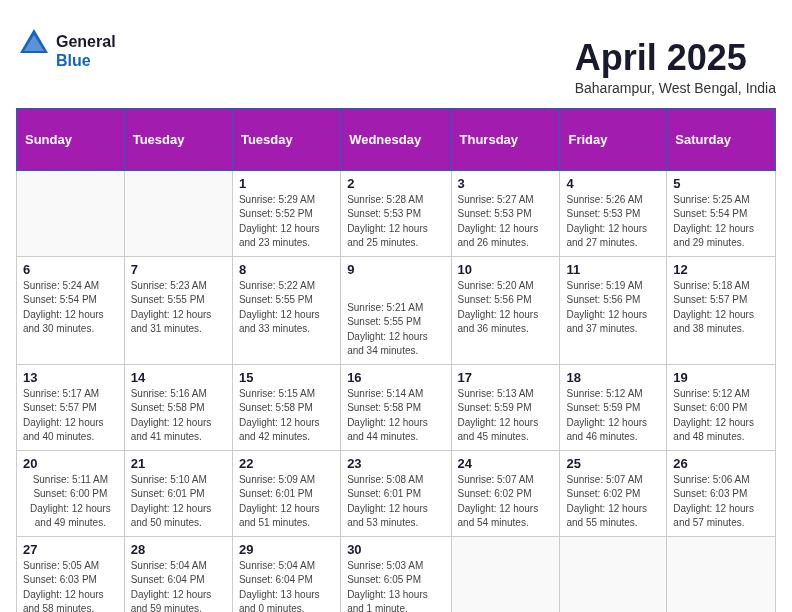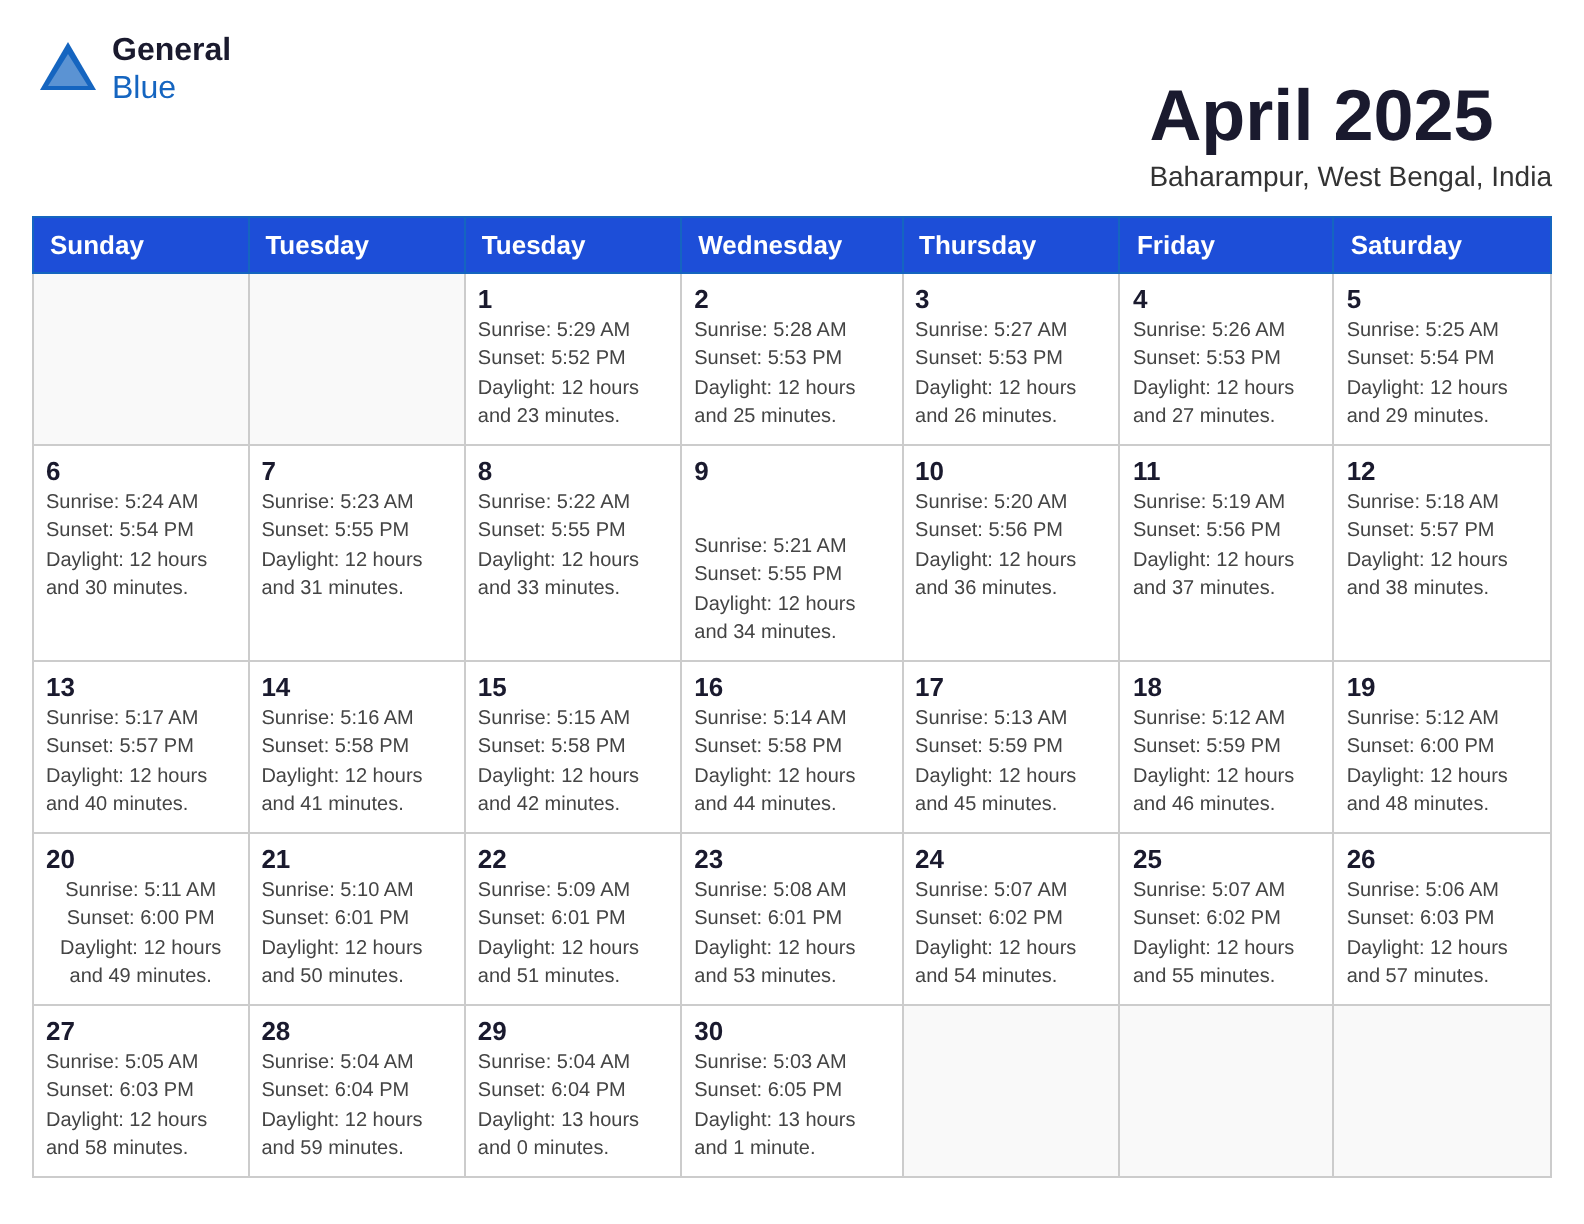--- a/index.html
+++ b/index.html
@@ -29,24 +29,24 @@
       font-size: 14px;
       color: #333;
       margin-top: 2px;
     }
     .calendar {
       width: 100%;
       border-collapse: collapse;
       border: 1px solid #ccc;
     }
     .calendar th {
-      background-color: #1d4ed8;
+      background-color: #a21caf;
       color: #fff;
       text-align: left;
-      padding: 6px 8px;
+      padding: 23px 8px;
       font-size: 13px;
       font-weight: bold;
       border: 1px solid #1565c0;
     }
     .calendar td {
       vertical-align: top;
       padding: 5px 6px;
       border: 1px solid #ccc;
       font-size: 10.5px;
       color: #333;
@@ -82,22 +82,22 @@
 </head>
 <body>
 
 <div class="header-area">
   <div class="logo-wrapper">
     <svg width="36" height="36" viewBox="0 0 36 36">
       <polygon points="18,4 32,28 4,28" fill="#1565c0"></polygon>
       <polygon points="18,10 28,26 8,26" fill="#fff" opacity="0.3"></polygon>
     </svg>
     <div class="logo-text-block">
-      <span style="font-size:16px;font-weight:bold;color:#1a1a2e;line-height:1.2;">General</span>
-      <span style="font-size:16px;font-weight:normal;color:#1565c0;line-height:1.2;">Blue</span>
+      <span style="font-size:16px;font-weight:bold;color:#1a1a2e;line-height:1.2;margin-top:16px;">General</span>
+      <span style="font-size:16px;font-weight:bold;color:#1565c0;line-height:1.2;">Blue</span>
     </div>
   </div>
   <div class="title-area">
     <div class="month-title">April 2025</div>
     <div class="location">Baharampur, West Bengal, India</div>
   </div>
 </div>
 
 <table class="calendar">
   <thead>

